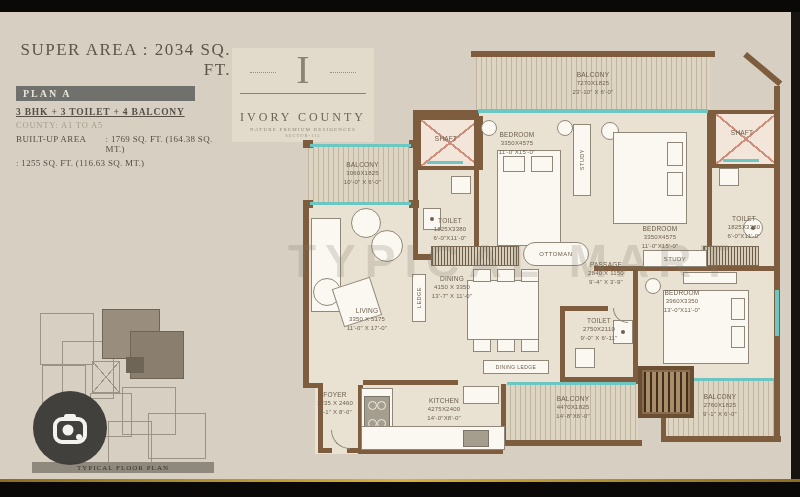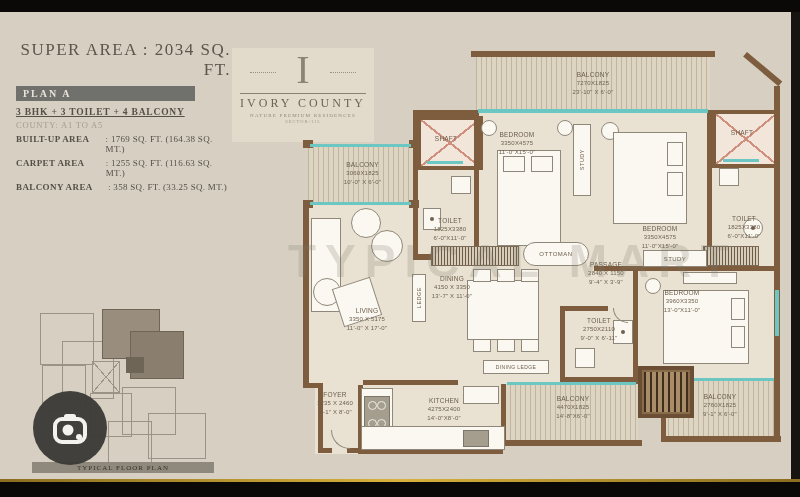--- a/index.html
+++ b/index.html
@@ -10,30 +10,30 @@
   .goldline{position:absolute;left:0;width:800px;height:3px;background:linear-gradient(90deg,#8a6d1f,#d8b23c,#8a6d1f);}
   .edge-right{position:absolute;background:#171310;}
   
   .hdr{position:absolute;left:16px;top:40px;width:215px;color:#57514a;font-family:"Liberation Serif", serif;}
   .super{font-size:17px;letter-spacing:1.5px;color:#5c554a;text-align:right;}
   .planbar{margin-top:6px;background:#70706c;color:#e9e5da;font-size:10px;font-weight:bold;
            letter-spacing:2px;padding:2px 0 2px 7px;width:172px;}
   .cfg{margin-top:6px;font-size:9.5px;font-weight:bold;letter-spacing:.8px;color:#554f48;text-decoration:underline;}
   .twr{margin-top:3px;font-size:8.5px;letter-spacing:.8px;color:#a49d8f;}
   .arow{display:flex;font-size:9px;margin-top:4px;color:#554f48;}
-  .arow .al{width:92px;font-weight:bold;letter-spacing:.4px;}
+  .arow .al{width:92px;font-weight:normal;letter-spacing:.4px;}
   .arow .av{letter-spacing:.3px;}
   
   .logo{position:absolute;left:232px;top:48px;width:142px;height:94px;background:#e2dbcc;
         text-align:center;font-family:"Liberation Serif", serif;color:#6f695e;}
   .mono{font-size:40px;line-height:44px;color:#8b8476;position:relative;}
   .ornl,.ornr{position:absolute;top:24px;width:26px;border-top:1px dotted #97917f;}
   .ornl{left:18px;} .ornr{right:18px;}
   .lname{font-size:12px;letter-spacing:3px;border-top:1px solid #8a8375;display:inline-block;
-         padding-top:2px;margin-top:1px;color:#6a6457;}
+         padding-top:16px;margin-top:1px;color:#6a6457;}
   .ltag{font-size:5px;letter-spacing:1.2px;color:#8d8779;margin-top:2px;}
   .lsub{font-size:4.5px;letter-spacing:1px;color:#9a9486;margin-top:1px;}
   
   .wm{position:absolute;left:288px;top:234px;font-size:46px;font-weight:bold;letter-spacing:9px;
       color:rgba(124,117,104,0.22);white-space:nowrap;z-index:60;pointer-events:none;}
   
   .plan{position:absolute;left:295px;top:50px;width:495px;height:415px;}
   .fill{position:absolute;background:#e9e2d2;z-index:1;}
   .bal{position:absolute;z-index:2;background:#ddd4c1;
        background-image:repeating-linear-gradient(90deg,rgba(125,110,88,.30) 0 1px,transparent 1px 5px);}
@@ -88,26 +88,21 @@
 <div class="hdr">
   <div class="super">SUPER AREA : 2034 SQ. FT.</div>
   <div class="planbar">PLAN A</div>
   <div class="cfg">3 BHK + 3 TOILET + 4 BALCONY</div>
   <div class="twr">COUNTY: A1 TO A5</div>
   <div class="arow">
     <span class="al">BUILT-UP AREA</span>
     <span class="av">: 1769 SQ. FT. (164.38 SQ. MT.)</span>
   </div>
   <div class="arow">
-    <span class="al">CARPET AREA</span>
     <span class="av">: 1255 SQ. FT. (116.63 SQ. MT.)</span>
-  </div>
-  <div class="arow">
-    <span class="al">BALCONY AREA</span>
-    <span class="av">: 358 SQ. FT. (33.25 SQ. MT.)</span>
   </div>
 </div>
 
 <div class="logo">
   <div class="mono">
     <span class="ornl"></span>
     <span>I</span>
     <span class="ornr"></span>
   </div>
   <div><span class="lname">IVORY COUNTY</span></div>

